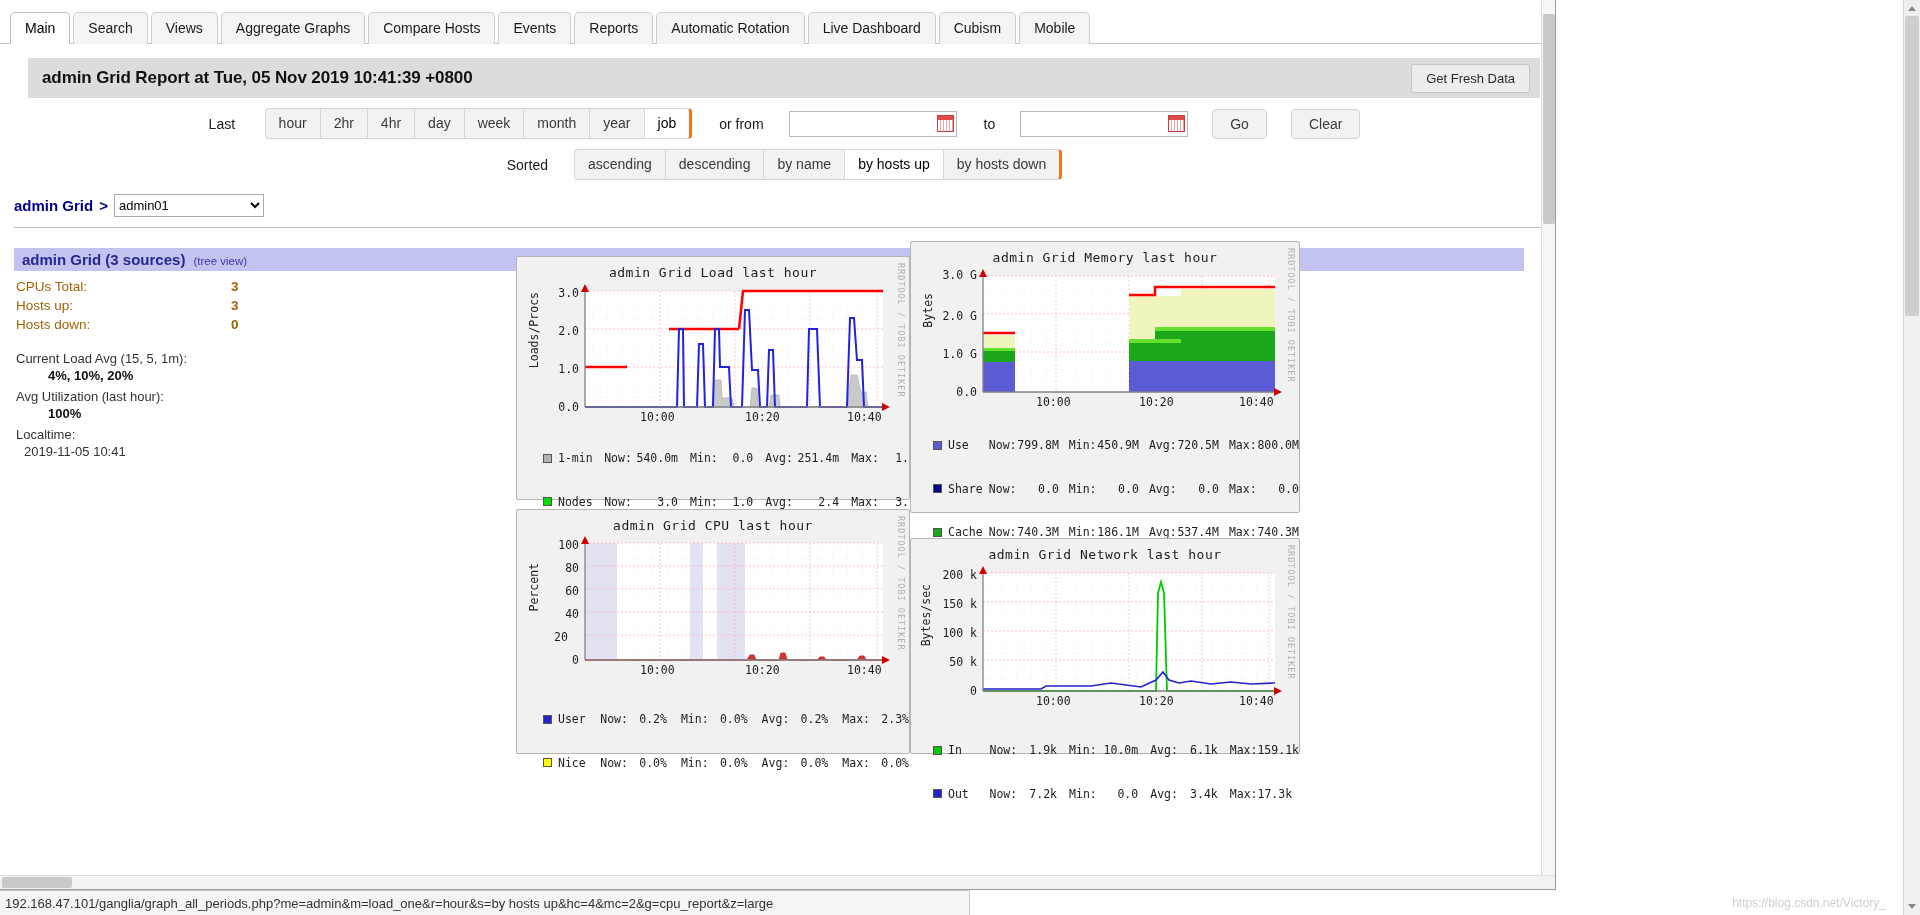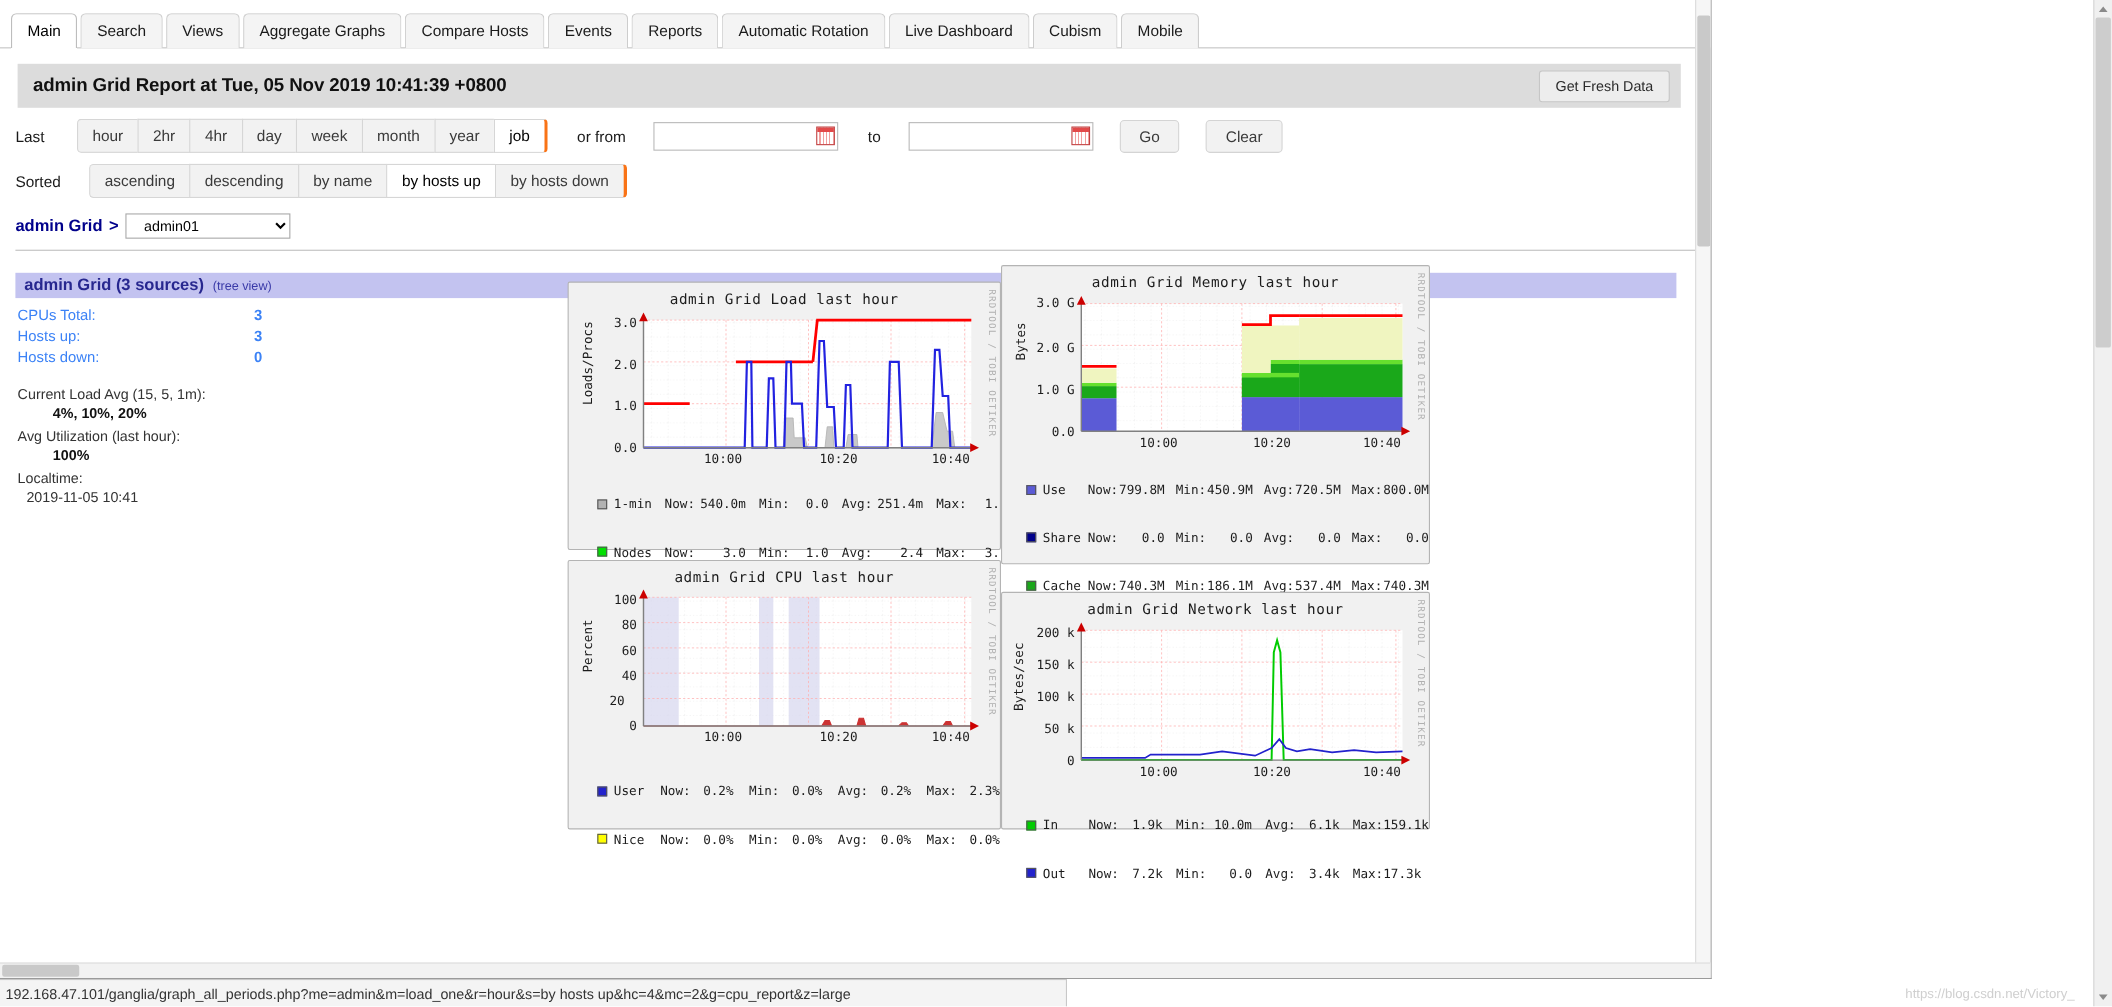--- a/index.html
+++ b/index.html
@@ -53,21 +53,21 @@
   .tab.active {
     background: #ffffff;
     border-color: #bdbdbd;
     color: #000;
     z-index: 3;
     box-shadow: 0 1px 0 #ffffff;
   }
 
   .report-header {
     background: #dcdcdc;
-    margin: 14px 0 0 16px;
+    margin: 14px 0 0 28px;
     height: 40px;
     display: flex;
     align-items: center;
     justify-content: space-between;
     padding: 0 10px 0 14px;
     width: 1512px;
   }
   .report-title {
     font-size: 17px;
     font-weight: bold;
@@ -82,20 +82,21 @@
     font-size: 13px;
     color: #2b2b2b;
     cursor: pointer;
   }
 
   .control-row {
     display: flex;
     align-items: center;
     margin: 10px 0 0 14px;
     gap: 16px;
+    justify-content: center;
   }
   .control-label {
     font-size: 14px; color: #1a1a1a;
     margin-right: 10px;
     min-width: 30px;
   }
   .seg-group { display: flex; }
   .seg {
     background: #f2f2f2;
     border: 1px solid #d6d6d6;
@@ -154,41 +155,41 @@
     color: #00008b; font-weight: bold; font-size: 15px;
     text-decoration: none; cursor: pointer;
   }
   .bc-sep { color:#00008b; font-weight:bold; margin: 0 6px; font-size:15px;}
   .host-select {
     width: 150px; height: 23px;
     border: 1px solid #a9a9a9;
     background: #fff;
     font-size: 13px;
     font-family: "Liberation Sans", sans-serif;
-    padding-left: 12px;
+    padding-left: 0;
     cursor: pointer;
   }
   .hr-line { border-top: 1px solid #bfbfbf; margin: 10px 14px 0 14px; }
 
   
   .grid-banner {
     background: #c3c3f0;
     margin: 20px 0 0 14px;
     width: 1510px;
     padding: 3px 8px;
     display: flex; align-items: baseline; gap: 8px;
   }
   .grid-banner .gb-title {
     color: #27278f; font-weight: bold; font-size: 15px;
   }
   .grid-banner .gb-tree {
     color: #3a3aa8; font-size: 11.5px; cursor: pointer;
   }
   .summary { margin: 6px 0 0 16px; width: 300px; }
-  .sum-row { display:flex; font-size:13.5px; color:#3b82f6; line-height:19px; }
+  .sum-row { display:flex; font-size:13.5px; color:#a16207; line-height:19px; }
   .sum-row .k { width: 215px; }
   .sum-row .v { font-weight: bold; }
   .sum-block { margin-top: 16px; font-size: 13px; color:#333; line-height: 17px;}
   .sum-block b { color:#111;margin-left:24px; }
 
   
   .graphs {
     position: absolute;
     left: 516px; top: 236px;
   }

